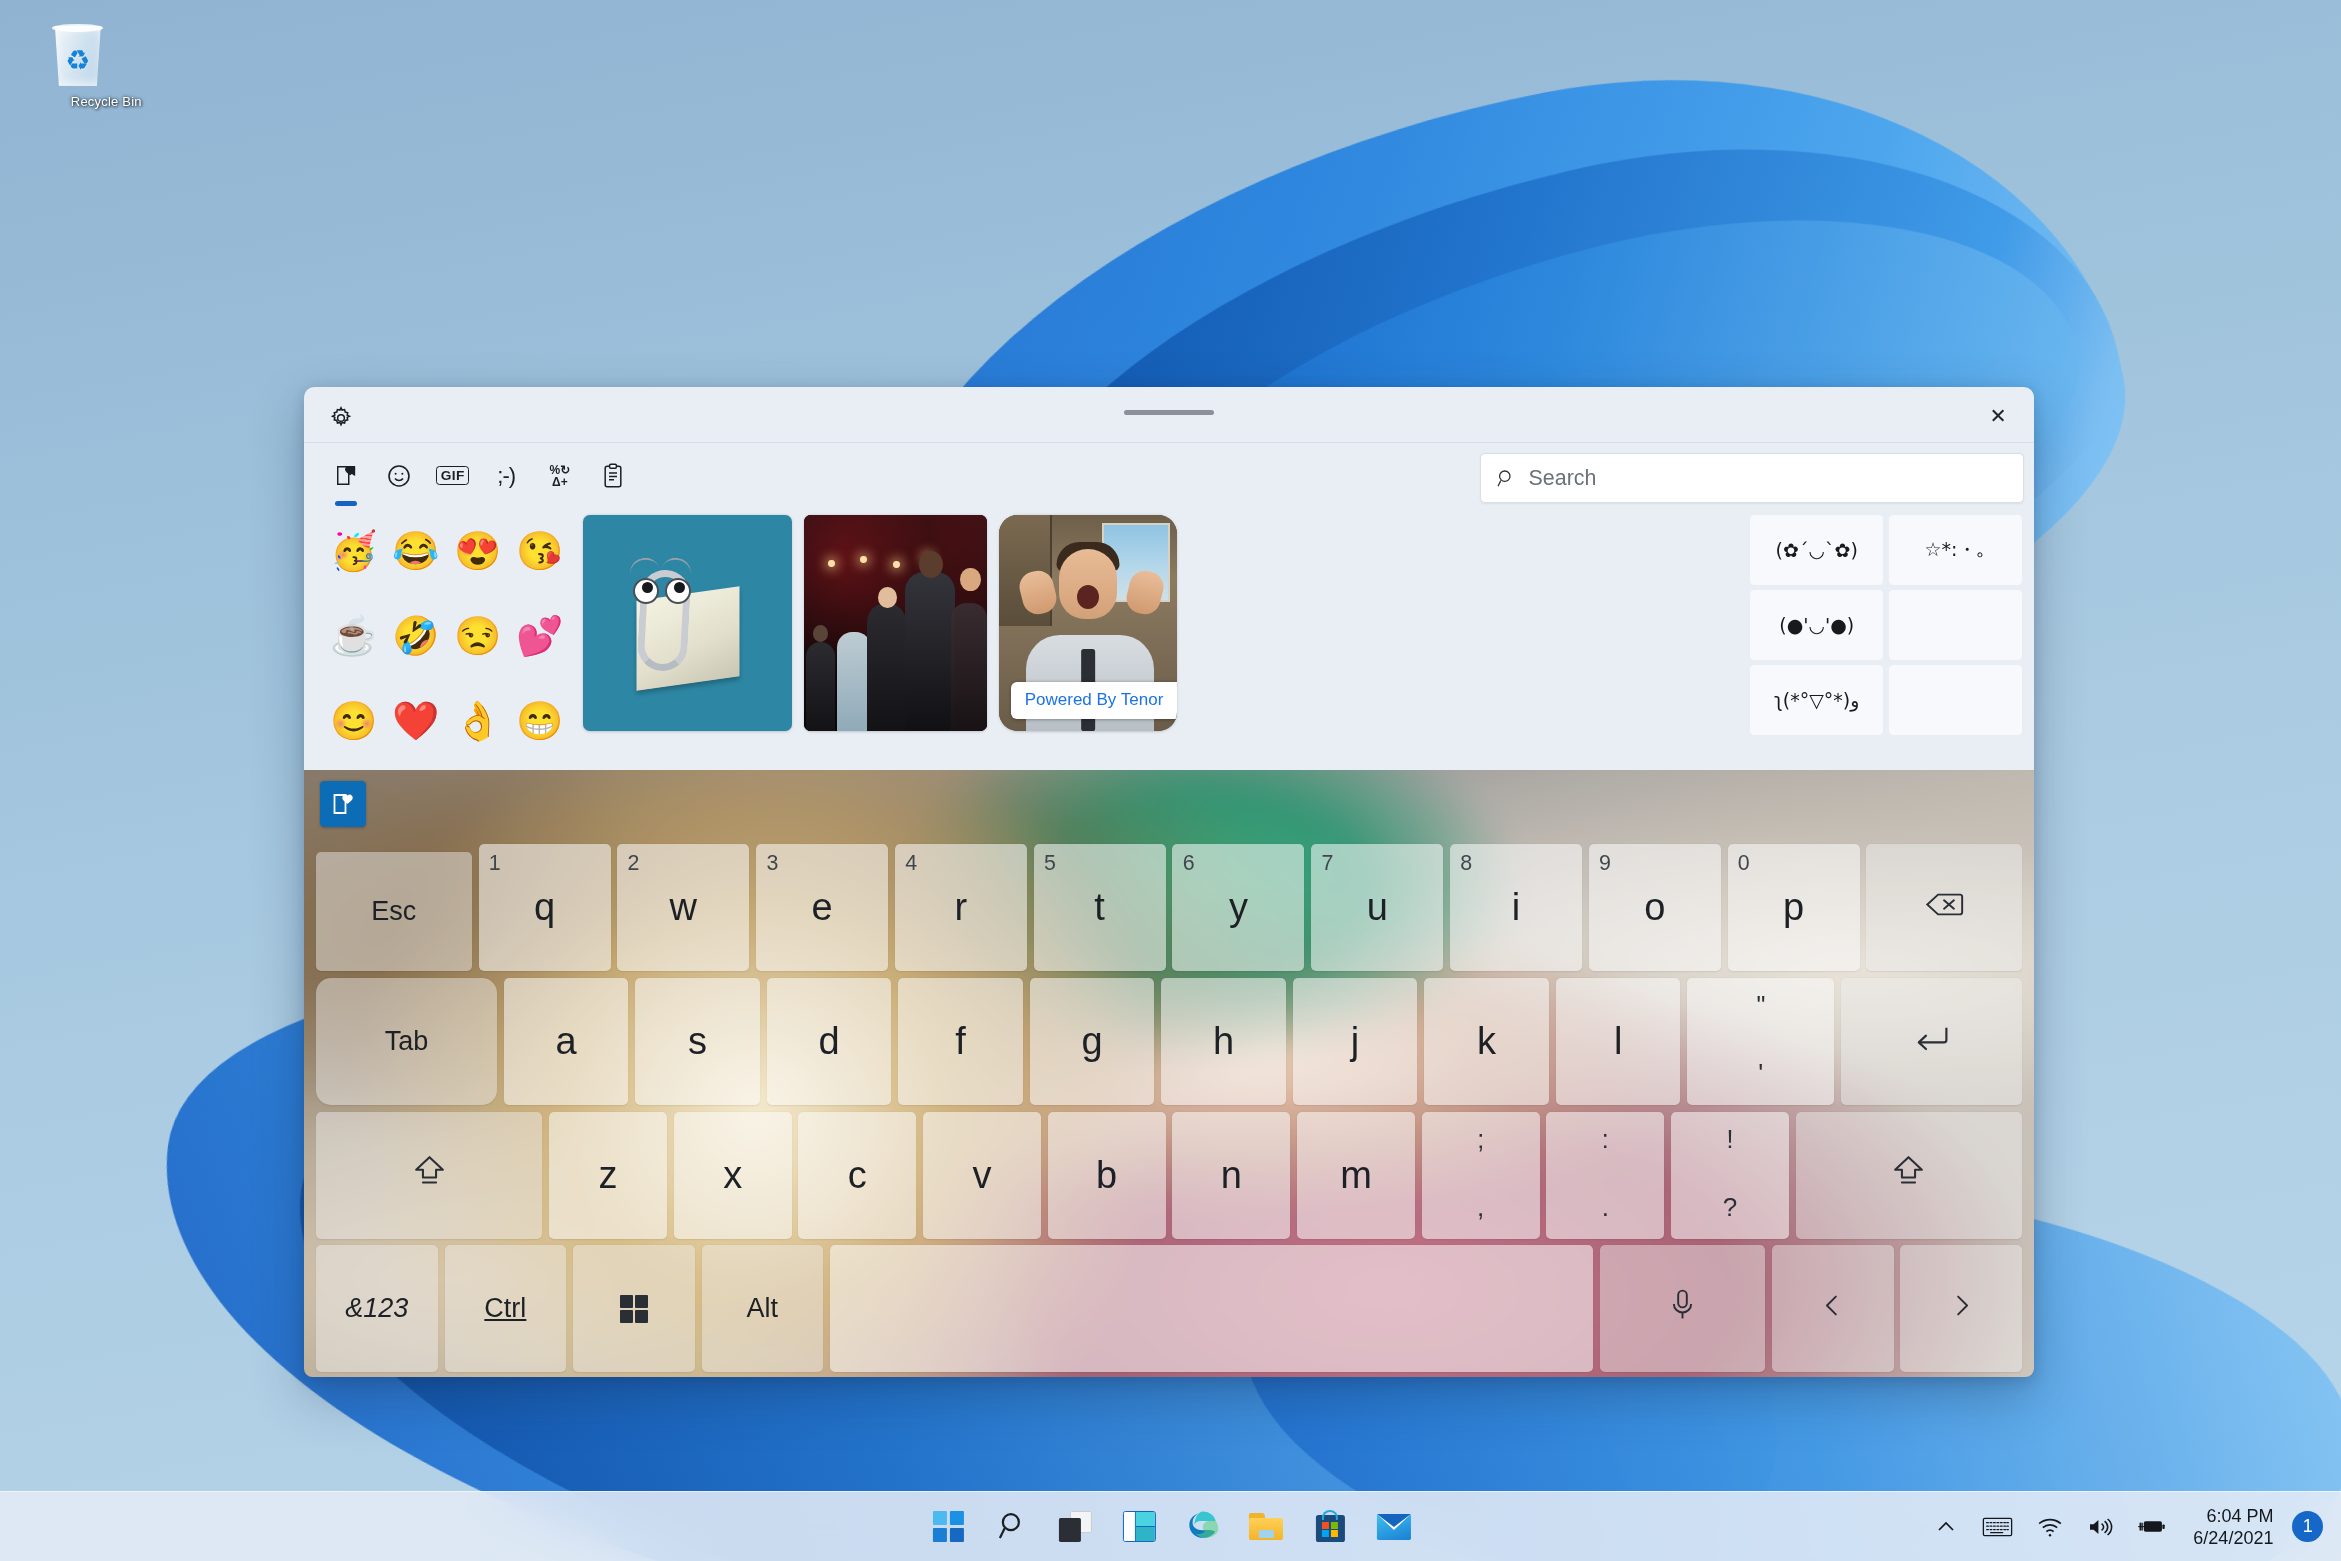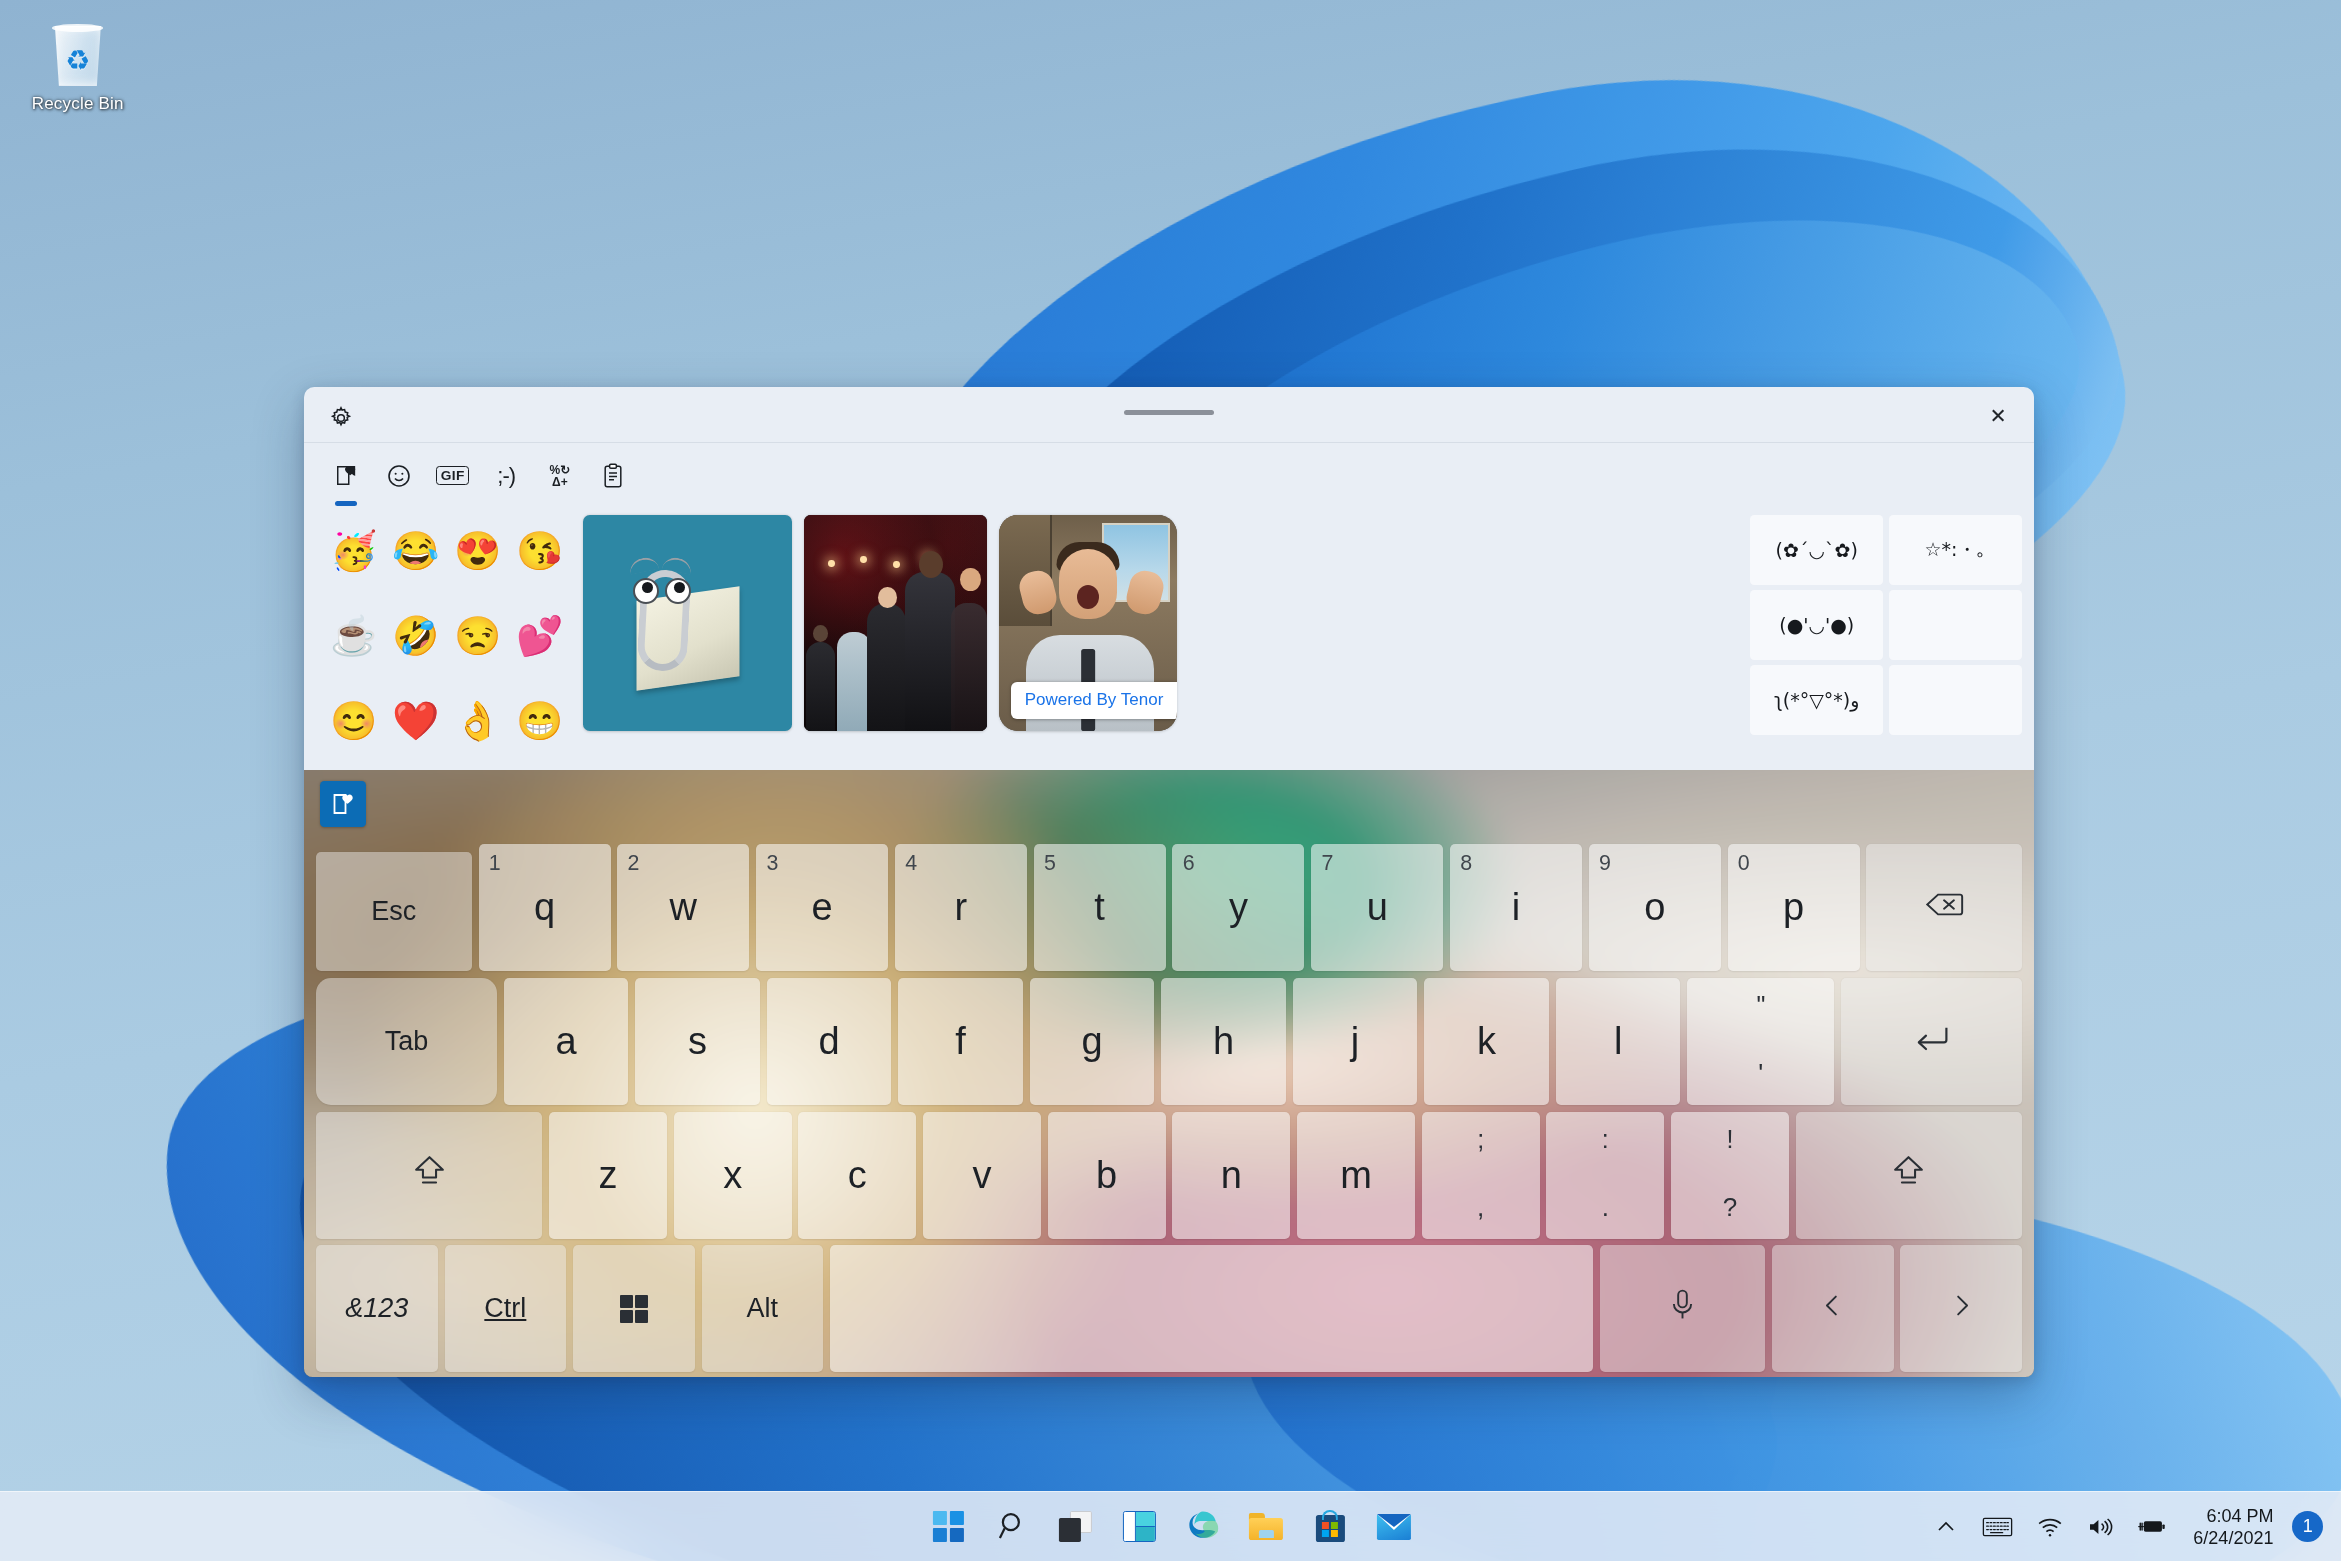--- a/index.html
+++ b/index.html
@@ -91,24 +91,25 @@
     border-radius: 50%;
   }
   .bin-recycle {
     position: absolute; left: 50%; top: 26px;
     transform: translateX(-50%);
     font-size: 28px; line-height: 1;
     color: #1683d8;
     text-shadow: 0 0.9px 0 rgba(255,255,255,.6);
   }
   #recycle-bin .label {
-    font-size: 17px;
+    font-size: 13px;
     color: #ffffff;
     text-shadow: 0 0 3.4px rgba(0,0,0,.75), 0.9px 0.9px 2.6px rgba(0,0,0,.6);
     letter-spacing: 0.2px;
+    text-align: right;
   }
 
   
   #touch-keyboard {
     position: absolute;
     left: 304px; top: 387px;
     width: 1730px; height: 990px;
     border-radius: 10.3px 10.3px 8.6px 8.6px;
     box-shadow: 0 19px 51px rgba(20,40,70,.30), 0 3.4px 13.7px rgba(20,40,70,.18);
     overflow: hidden;
@@ -795,20 +796,29 @@
             <svg width="22" height="26" viewBox="0 0 22 26" fill="none" stroke="#1b1f24" stroke-width="1.5">
               <rect x="3.2" y="3.2" width="15.6" height="20.6" rx="2"></rect>
               <rect x="7.6" y="1.2" width="6.8" height="4" rx="1.2" fill="#fff"></rect>
               <path d="M7 10h8M7 13.4h8M7 16.8h5"></path>
             </svg>
 
           </div>
 
         </div>
 
+        <div id="search-box">
+          <span id="search-icon">
+            <svg width="20.5" height="20.5" viewBox="0 0 24 24" fill="none" stroke="#2a2f35" stroke-width="1.5">
+              <circle cx="10.3" cy="9.6" r="6.1"></circle>
+              <path d="M5.6 14.6L2.4 21.4"></path>
+            </svg>
+          </span>
+          <input id="search-input" type="text" placeholder="Search" style="">
+        </div>
 
         <div id="panel-content">
 
           <div id="emoji-grid">
             <div class="emoji-cell">🥳</div>
             <div class="emoji-cell">😂</div>
             <div class="emoji-cell">😍</div>
             <div class="emoji-cell">😘</div>
             <div class="emoji-cell">☕</div>
             <div class="emoji-cell">🤣</div>

